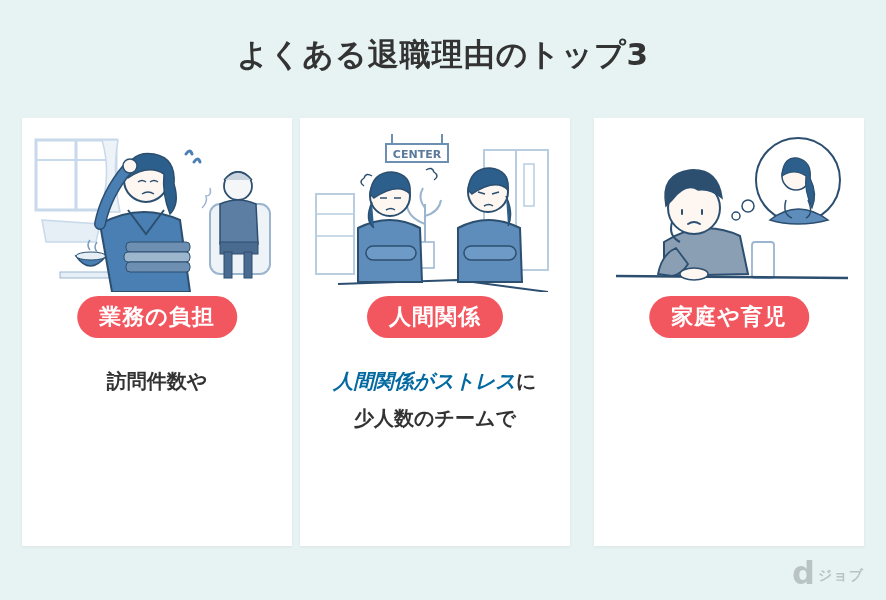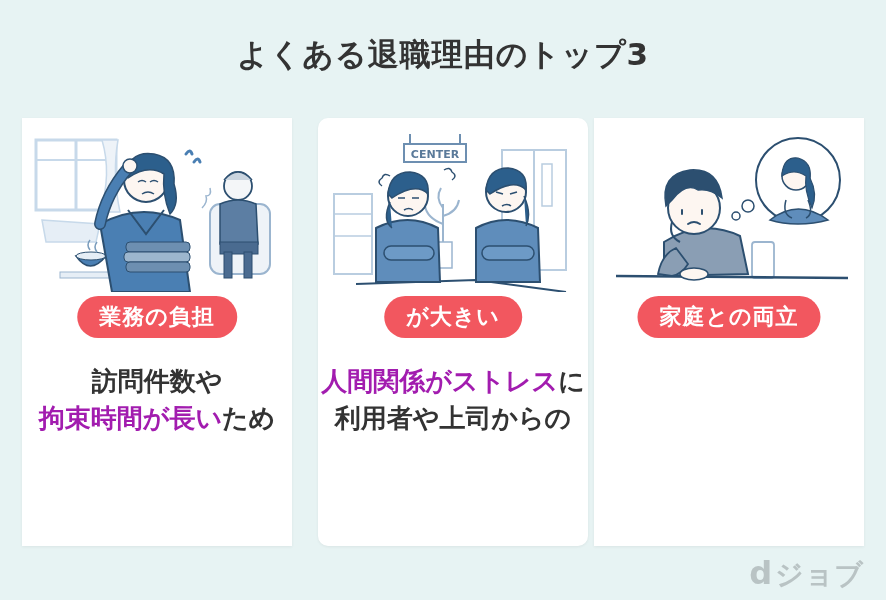--- a/index.html
+++ b/index.html
@@ -21,21 +21,21 @@
     }
     .card {
       position: absolute;
       top: 118px;
       width: 270px;
       height: 428px;
       background: #ffffff;
       box-shadow: 0 1px 3px rgba(0,0,0,0.06);
     }
     .card-1 { left: 22px; }
-    .card-2 { left: 318px; border-radius: 10px; }
+    .card-2 { left: 300px; }
     .card-3 { left: 594px; }
     .illus {
       position: absolute;
       top: 6px; left: 8px;
       width: 254px; height: 168px;
     }
     .badge {
       position: absolute;
       top: 178px;
       left: 50%;
@@ -48,39 +48,39 @@
       font-weight: bold;
       font-size: 22px;
       line-height: 42px;
       white-space: nowrap;
       letter-spacing: 1px;
     }
     .desc {
       position: absolute;
       top: 245px; left: 0; width: 100%;
       text-align: center;
-      font-size: 26px;
+      font-size: 20px;
       font-weight: bold;
       line-height: 37px;
       color: #333;
     }
     .desc .line { display: block; white-space: nowrap; }
-    .hl { color: #a21caf; }
+    .hl { color: #0369a1; font-style: italic; }
     .logo {
       position: absolute;
       right: 22px; bottom: 12px;
       display: flex; align-items: flex-end; gap: 3px;
       color: #b9c3c4;
       font-weight: bold;
     }
     .logo-d {
       font-size: 32px; line-height: 30px;
       font-family: "DejaVu Sans", sans-serif;
     }
-    .logo-text { font-size: 28px; line-height: 26px; letter-spacing: 1px; }
+    .logo-text { font-size: 14px; line-height: 26px; letter-spacing: 1px; }
   </style>
 </head>
 <body>
 
 <h1 class="page-title">よくある退職理由のトップ3</h1>
 
 <div class="card card-1">
   <svg class="illus" viewBox="0 0 254 168">
 
     <rect x="6" y="16" width="80" height="70" fill="none" stroke="#c7d9ea" stroke-width="3"></rect>
@@ -119,23 +119,20 @@
     <rect x="94" y="128" width="66" height="10" rx="4" fill="#9cb6ce" stroke="#2c4f70"></rect>
     <rect x="96" y="138" width="64" height="10" rx="4" fill="#6d8fb1" stroke="#2c4f70"></rect>
 
     <path d="M156 30 q4 -6 6 0 M164 38 q4 -6 6 0" fill="none" stroke="#4a7fb3" stroke-width="3" stroke-linecap="round"></path>
   </svg>
   <div class="badge">業務の負担</div>
   <div class="desc">
     <span class="line">
       <span>訪問件数や</span>
     </span>
-    <span class="line">
-      <span class="hl">拘束時間が長い</span><span>ため</span>
-    </span>
   </div>
 </div>
 
 <div class="card card-2">
   <svg class="illus" viewBox="0 0 254 168">
 
     <line x1="84" y1="10" x2="84" y2="20" stroke="#6d8fb1" stroke-width="2"></line>
     <line x1="134" y1="10" x2="134" y2="20" stroke="#6d8fb1" stroke-width="2"></line>
     <rect x="78" y="20" width="62" height="18" fill="#fff" stroke="#6d8fb1" stroke-width="2"></rect>
     <text x="109" y="34" text-anchor="middle" font-family="DejaVu Sans, sans-serif" font-size="11" font-weight="bold" fill="#5a7a9a">CENTER</text>
@@ -161,27 +158,27 @@
 
     <path d="M150 104 Q180 88 212 104 L214 158 L150 158 Z" fill="#5f8dbb" stroke="#2c4f70" stroke-width="2"></path>
     <circle cx="180" cy="68" r="20" fill="#fdf6f1" stroke="#2c4f70" stroke-width="2"></circle>
     <path d="M160 66 Q162 44 182 44 Q202 46 200 66 Q188 54 164 70 Z M198 72 Q206 90 200 102" fill="#2c5f8c" stroke="#2c4f70" stroke-width="1.5"></path>
     <path d="M170 68 l7 2 M184 70 l7 -2 M176 82 q5 -3 9 0" stroke="#2c4f70" stroke-width="1.5" fill="none"></path>
     <rect x="156" y="122" width="52" height="14" rx="7" fill="#6d9ac6" stroke="#2c4f70" stroke-width="1.5"></rect>
 
     <path d="M56 62 q-6 -4 0 -8 q2 -6 8 -2" fill="none" stroke="#2c4f70" stroke-width="1.5"></path>
     <path d="M126 56 q6 -4 0 -8 q-2 -6 -8 -2" fill="none" stroke="#2c4f70" stroke-width="1.5"></path>
   </svg>
-  <div class="badge">が大きい</div>
+  <div class="badge">人間関係</div>
   <div class="desc">
     <span class="line">
       <span class="hl">人間関係がストレス</span><span>に</span>
     </span>
     <span class="line">
-      <span>利用者や上司からの</span>
+      <span>少人数のチームで</span>
     </span>
   </div>
 </div>
 
 <div class="card card-3">
   <svg class="illus" viewBox="0 0 254 168">
 
     <circle cx="196" cy="56" r="42" fill="#fff" stroke="#2c4f70" stroke-width="2"></circle>
     <circle cx="146" cy="82" r="6" fill="#fff" stroke="#2c4f70" stroke-width="1.5"></circle>
     <circle cx="134" cy="92" r="4" fill="#fff" stroke="#2c4f70" stroke-width="1.5"></circle>
@@ -196,19 +193,19 @@
     <line x1="14" y1="152" x2="246" y2="154" stroke="#2c4f70" stroke-width="2.5"></line>
 
     <path d="M62 118 Q100 94 138 112 L146 150 L62 152 Z" fill="#8a9eb4" stroke="#2c4f70" stroke-width="2"></path>
     <circle cx="92" cy="84" r="26" fill="#fdf6f1" stroke="#2c4f70" stroke-width="2"></circle>
     <path d="M64 82 Q58 50 88 46 Q116 44 120 74 Q108 64 96 66 Q84 58 70 76 Z" fill="#2c4f70" stroke="#2c4f70" stroke-width="1.5"></path>
     <path d="M80 86 l0 4 M100 86 l0 4 M86 100 q6 -4 12 0" stroke="#2c4f70" stroke-width="2" fill="none" stroke-linecap="round"></path>
     <path d="M70 98 q-4 14 8 20" fill="none" stroke="#2c4f70" stroke-width="2"></path>
     <path d="M56 150 Q60 130 74 124 L86 140 Q80 150 70 152 Z" fill="#8a9eb4" stroke="#2c4f70" stroke-width="1.8"></path>
     <ellipse cx="92" cy="150" rx="14" ry="6" fill="#fdf6f1" stroke="#2c4f70" stroke-width="1.5"></ellipse>
   </svg>
-  <div class="badge">家庭との両立</div>
+  <div class="badge">家庭や育児</div>
 </div>
 
 <div class="logo">
   <span class="logo-d">d</span>
   <span class="logo-text">ジョブ</span>
 </div>
 
 </body></html>

